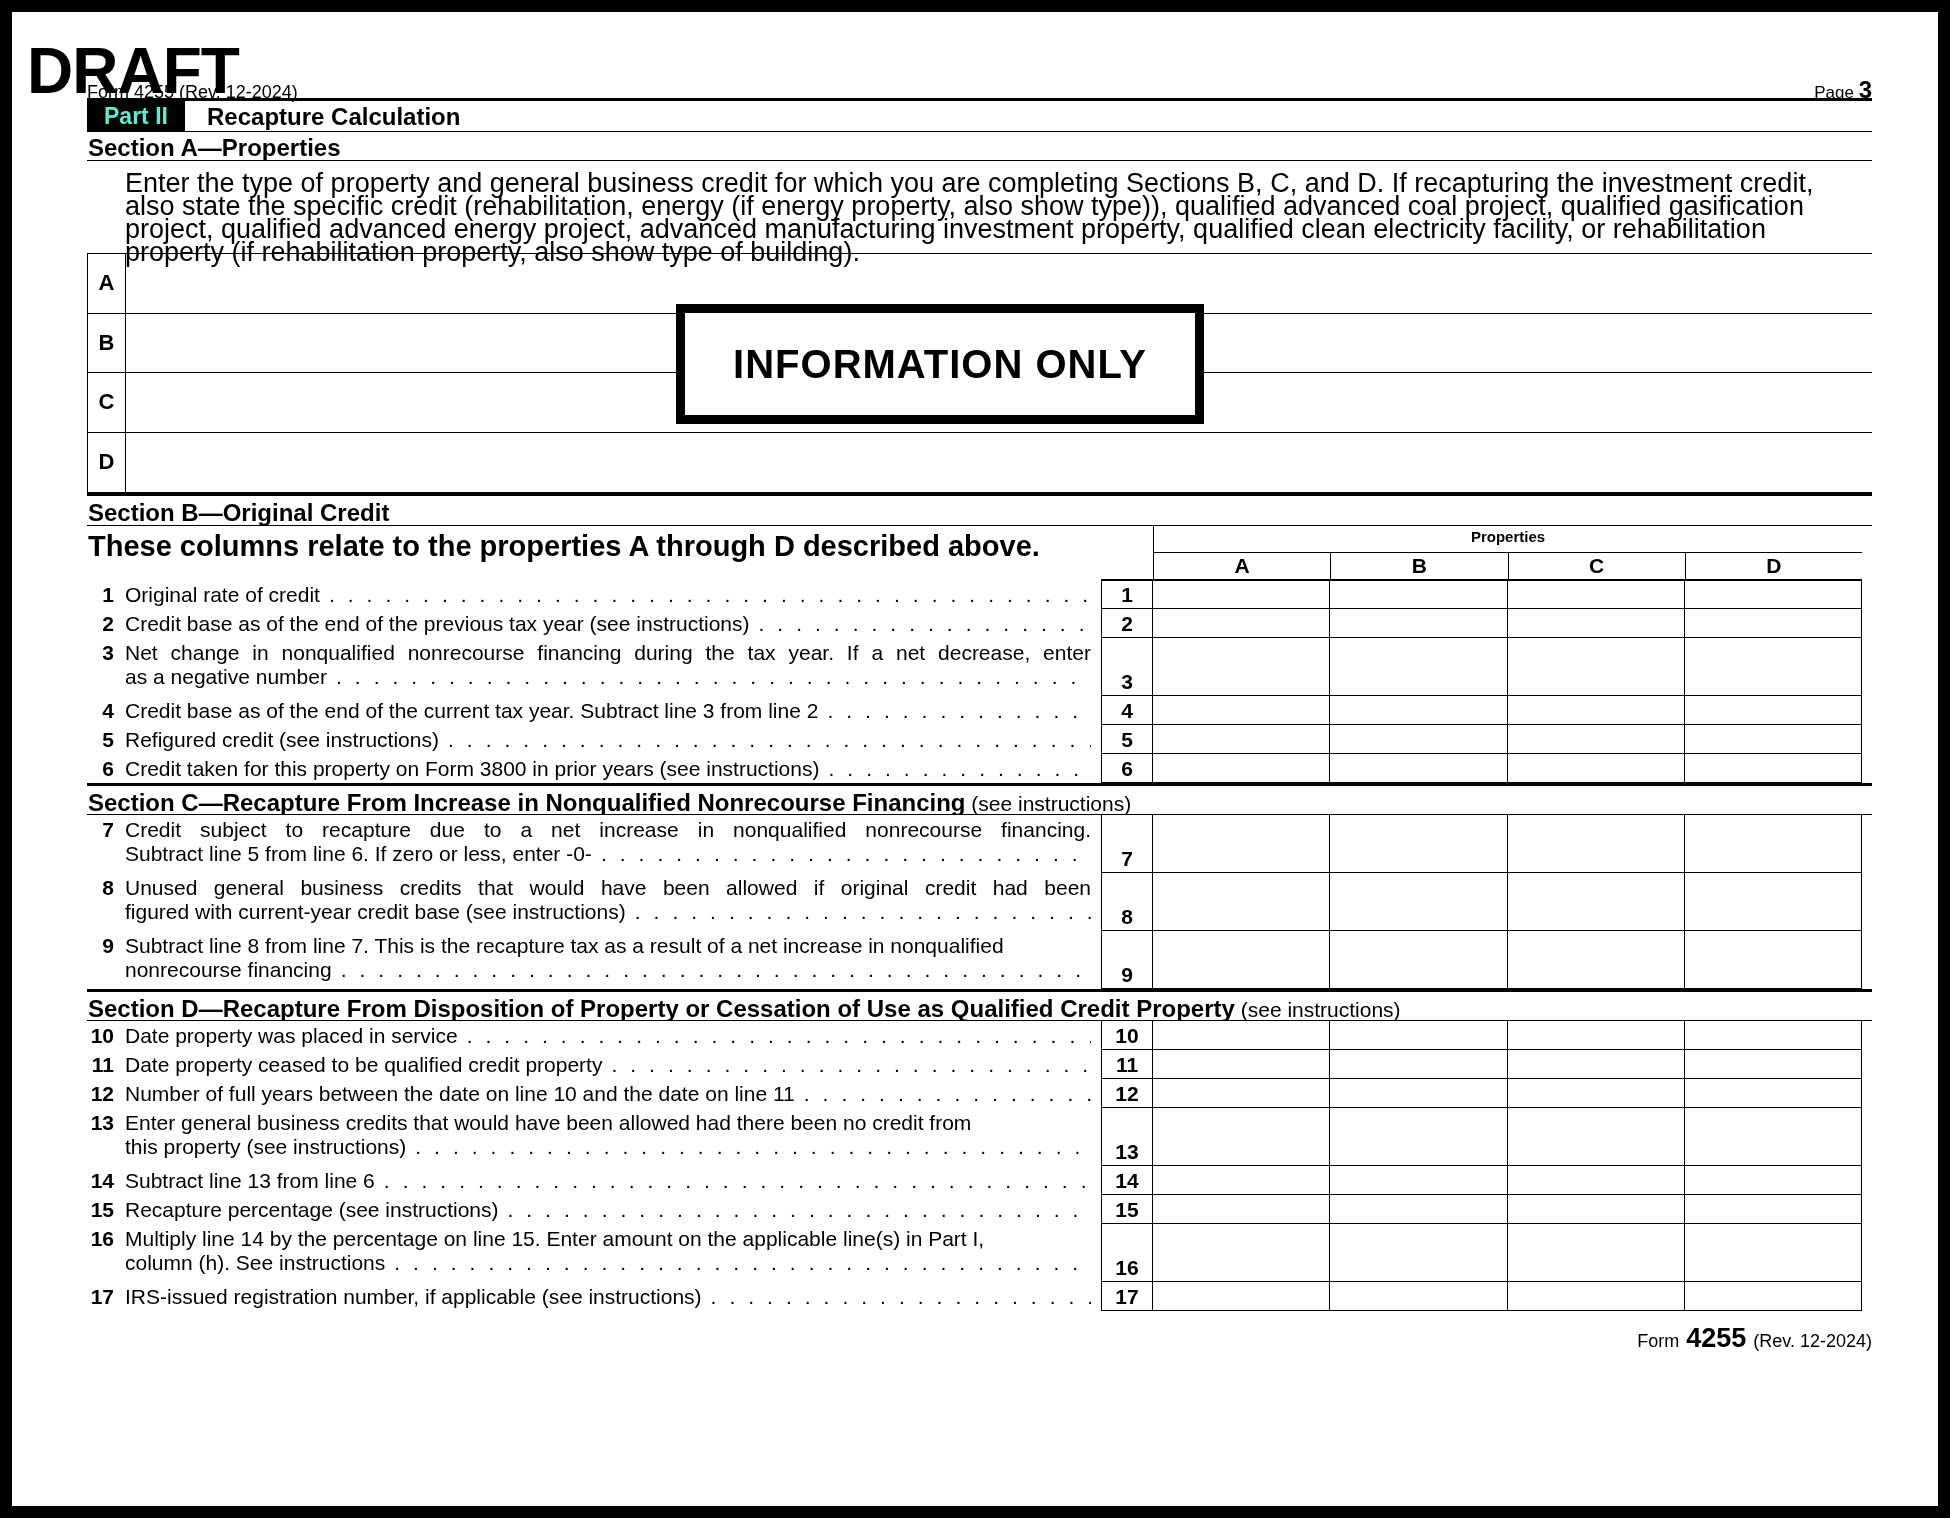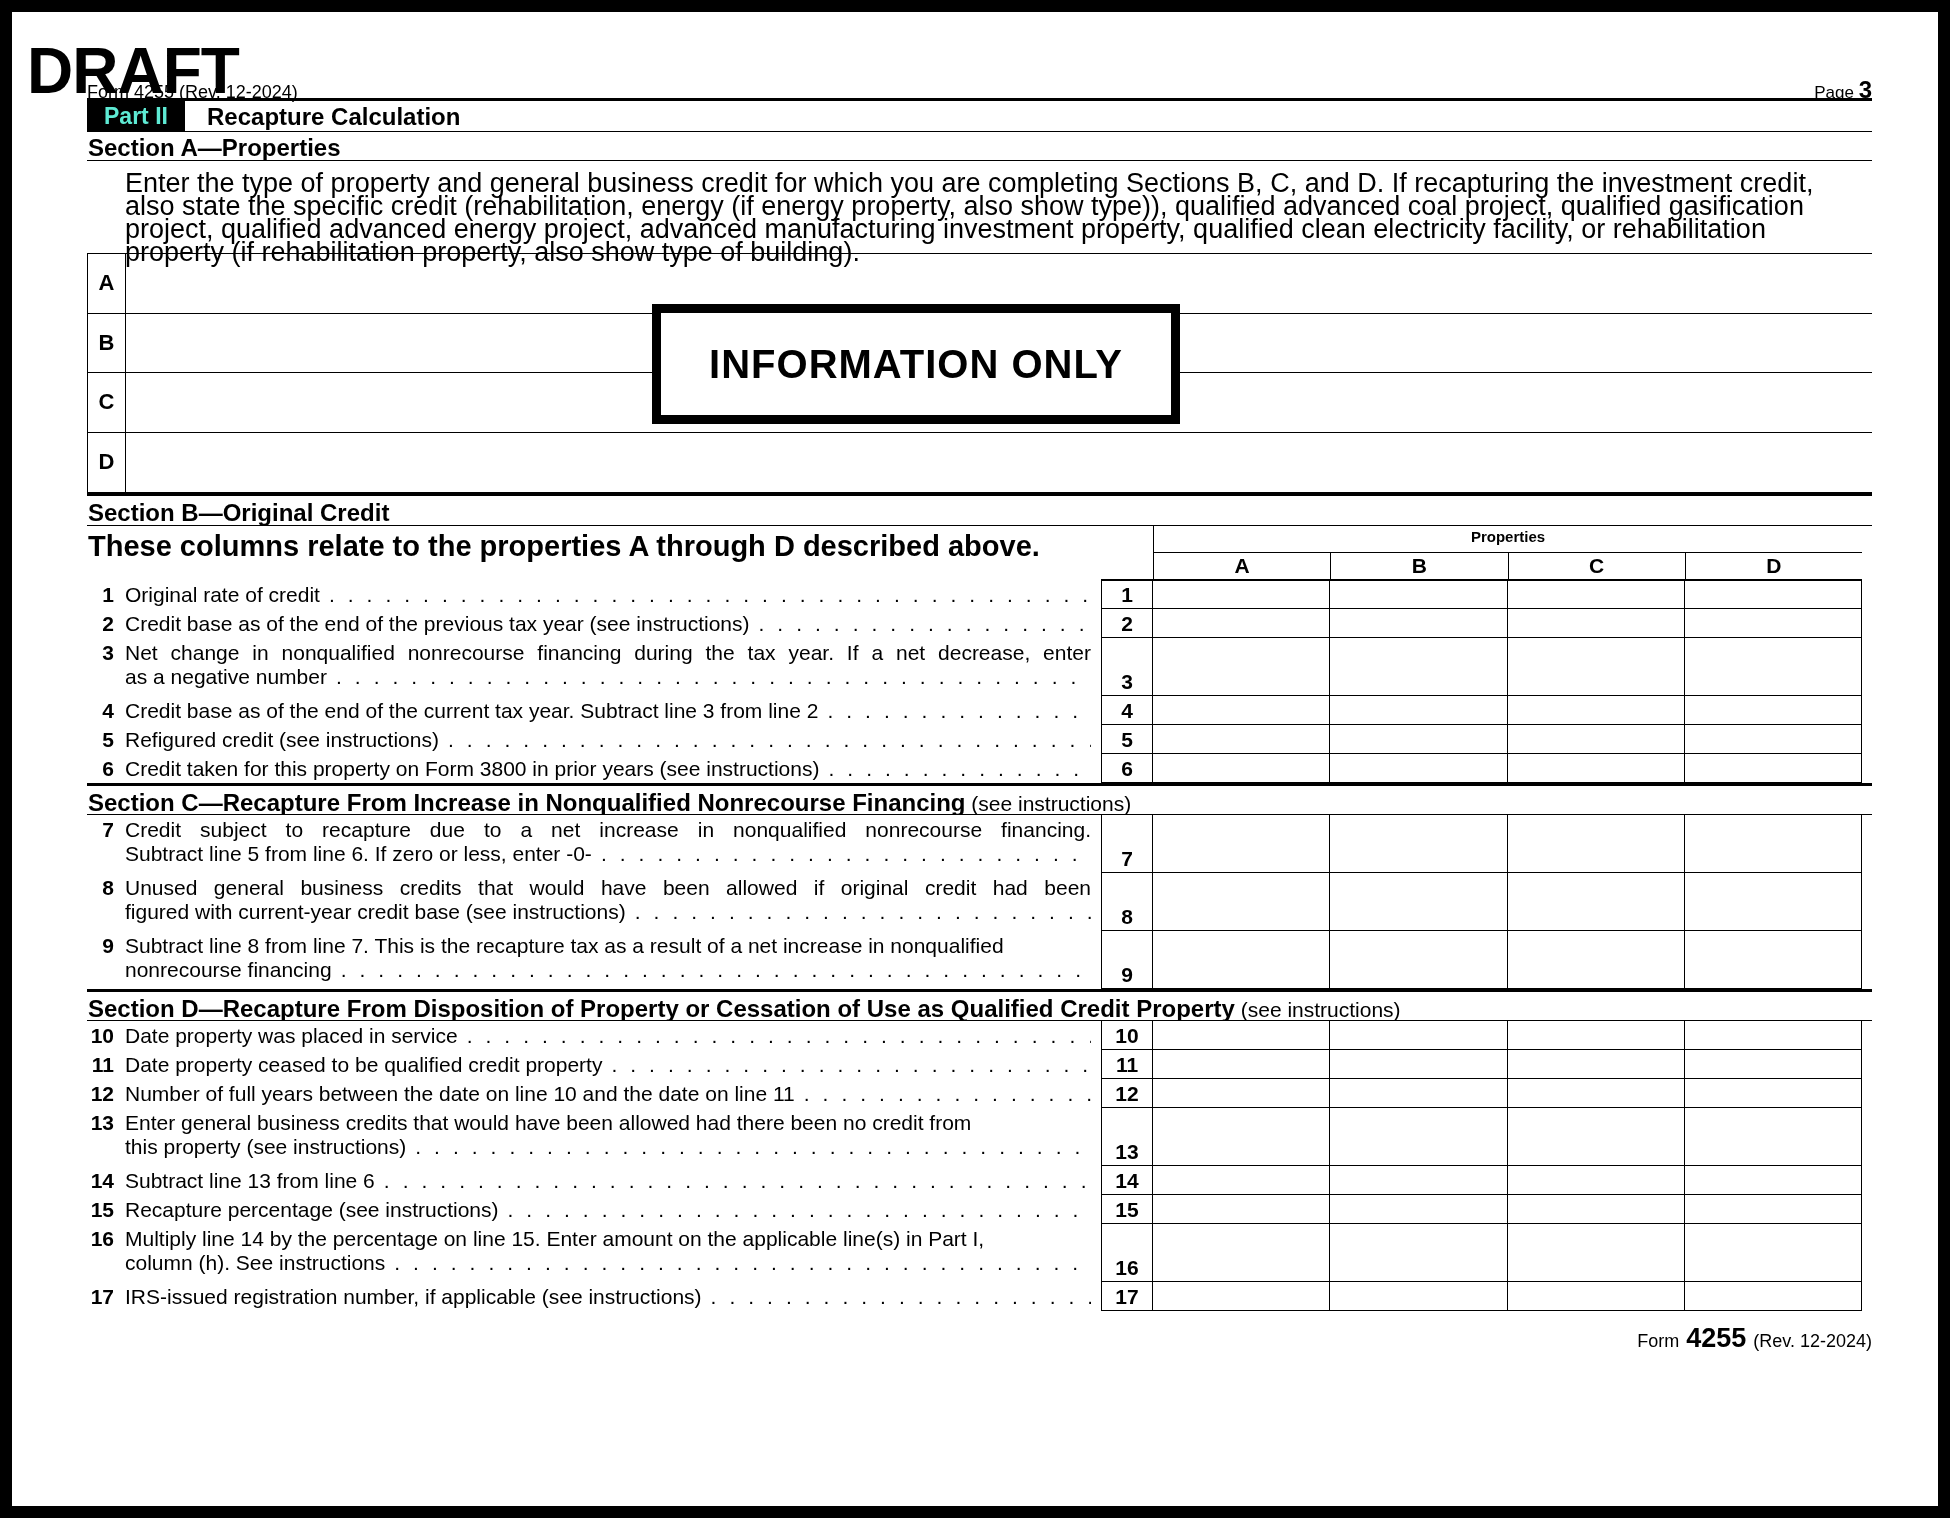--- a/index.html
+++ b/index.html
@@ -103,21 +103,21 @@
   #rows-b .grid-row:first-child .pcell { border-top:1px solid #000; }
 
   .footer {
     margin-top:12px;
     display:flex; justify-content:flex-end; align-items:baseline; gap:7px;
     font-size:18px;
   }
   .footer .fnum { font-size:27px; font-weight:bold; }
 
   .stamp {
-    position:absolute; left:640px; top:292px; width:528px; height:120px;
+    position:absolute; left:664px; top:292px; width:528px; height:120px;
     border:9px solid #000; background:#fff; z-index:5;
     display:flex; align-items:center; justify-content:center;
     font-size:40px; font-weight:bold; letter-spacing:1px;
   }
 </style>
 </head>
 <body>
 
 <div class="page">
   <div class="draft">DRAFT</div>

